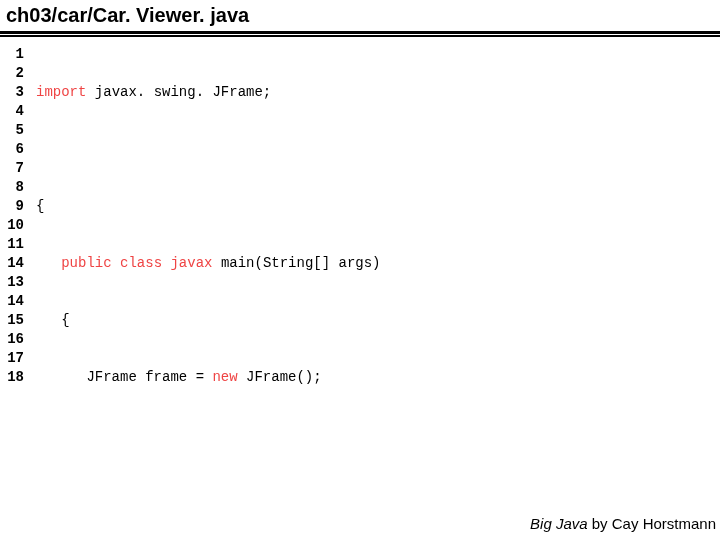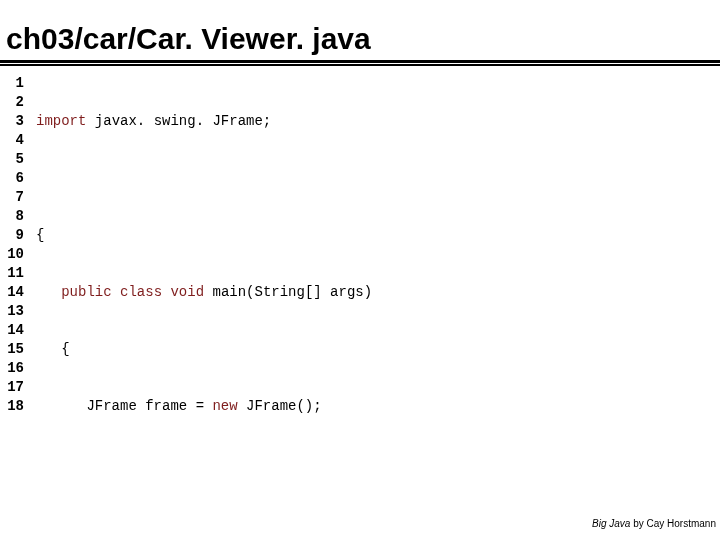--- a/index.html
+++ b/index.html
@@ -7,23 +7,23 @@
     width: 720px;
     height: 540px;
     background: #fff;
     font-family: Arial, Helvetica, sans-serif;
     overflow: hidden;
     position: relative;
   }
   .title {
     font-family: Arial, Helvetica, sans-serif;
     font-weight: 900;
-    font-size: 30px;
+    font-size: 20px;
     color: #000;
-    padding: 22px 6px 4px 6px;
+    padding: 4px 6px 4px 6px;
     letter-spacing: 0px;
   }
   .rule1 {
     height: 3px;
     background: #000;
     margin: 0 0 1px 0;
   }
   .rule2 {
     height: 2px;
     background: #000;
@@ -48,28 +48,28 @@
   .code {
     font-family: "Courier New", Courier, monospace;
     font-size: 14px;
     line-height: 19px;
     white-space: pre;
     padding-top: 2px;
     padding-left: 6px;
     color: #000;
   }
   .code div { height: 19px; }
-  .kw { color: #7f1d1d; }  
+  .kw { color: #ef4444; }  
   .footer {
     position: absolute;
     bottom: 10px;
     right: 4px;
     text-align: left;
     font-family: Arial, Helvetica, sans-serif;
-    font-size: 10px;
+    font-size: 15px;
     line-height: 13px;
     color: #000;
   }
   .footer .em { font-style: italic; }
 </style>
 </head>
 <body>
 
 <div class="title">ch03/car/Car. Viewer. java</div>
 <div class="rule1"></div>
@@ -93,21 +93,21 @@
     <div>14</div>
     <div>15</div>
     <div>16</div>
     <div>17</div>
     <div>18</div>
   </div>
   <div class="code">
     <div><span class="kw">import</span><span> javax. swing. JFrame;</span></div>
     <div></div>
     <div>{</div>
-    <div><span>   </span><span class="kw">public</span> <span class="kw">class</span> <span class="kw">void</span><span> main(String[] args)</span></div>
+    <div><span>   </span><span class="kw">public</span> <span class="kw">class</span> <span class="kw">javax</span><span> main(String[] args)</span></div>
     <div>   {</div>
     <div><span>      JFrame frame = </span><span class="kw">new</span><span> JFrame();</span></div>
     <div></div>
     
     
     
     
     
     
     

